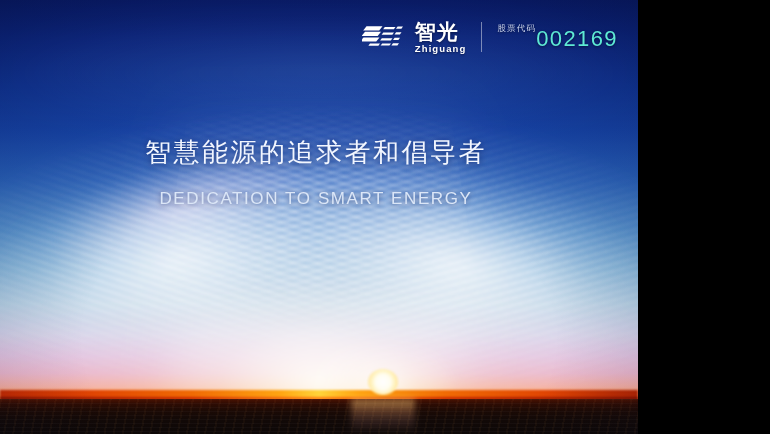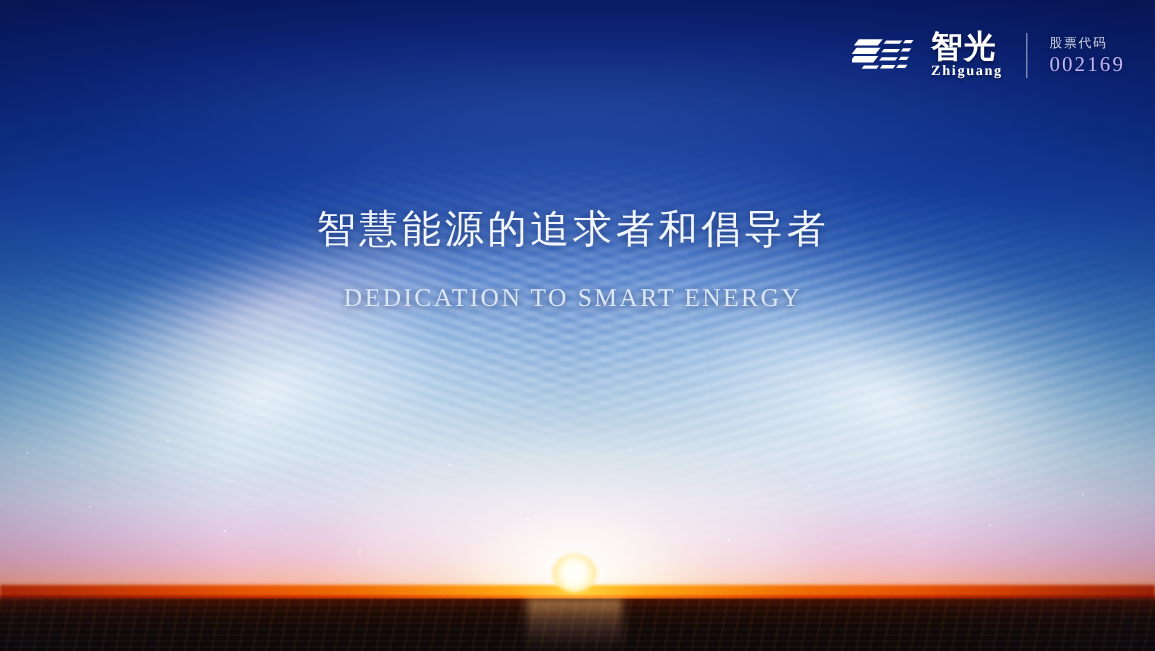--- a/index.html
+++ b/index.html
@@ -1,23 +1,23 @@
 <!DOCTYPE html>
 <html><head>
 <meta charset="utf-8">
 <title>Zhiguang Hero Banner</title>
 <style>
   * { margin:0; padding:0; box-sizing:border-box; }
   html,body { background:#000; }
 
   .stage{
     position:relative;
-    width:770px; height:434px;
+    width:638px; height:434px;
     overflow:hidden;
-    font-family:Liberation Serif, serif;
+    font-family:Liberation Sans, sans-serif;
     background:#071a5c;
   }
 
   
   .sky{ position:absolute; inset:0; }
 
   
   .sky-base{
     position:absolute; inset:0;
     background:linear-gradient(to bottom,
@@ -266,27 +266,27 @@
   .logo-en{
     color:#ffffff; font-size:9.5px; font-weight:700;
     letter-spacing:1.1px; margin-top:2px; 
     text-shadow:0 1px 2px rgba(0,0,20,.5);
   }
   .logo-divider{
     width:1px; height:30px;
     background:rgba(255,255,255,.45);
     margin:0 4px;
   }
-  .stock{ display:flex; flex-direction:column; line-height:1; }
+  .stock{ display:flex; line-height:1; }
   .stock-label{
     color:#cfd8ef; font-size:8.5px; letter-spacing:1.2px;
     text-shadow:0 1px 2px rgba(0,0,20,.5);
   }
   .stock-code{
-    color:#c4b5fd; font-size:14px; font-weight:400;
+    color:#5eead4; font-size:22px; font-weight:400;
     letter-spacing:1.4px; margin-top:4px;
     text-shadow:0 1px 3px rgba(0,0,20,.55);
   }
 
   
   .slogan{
     position:absolute; left:0; right:0; top:138px;
     text-align:center; z-index:5;
     padding-right:6px;
   }

